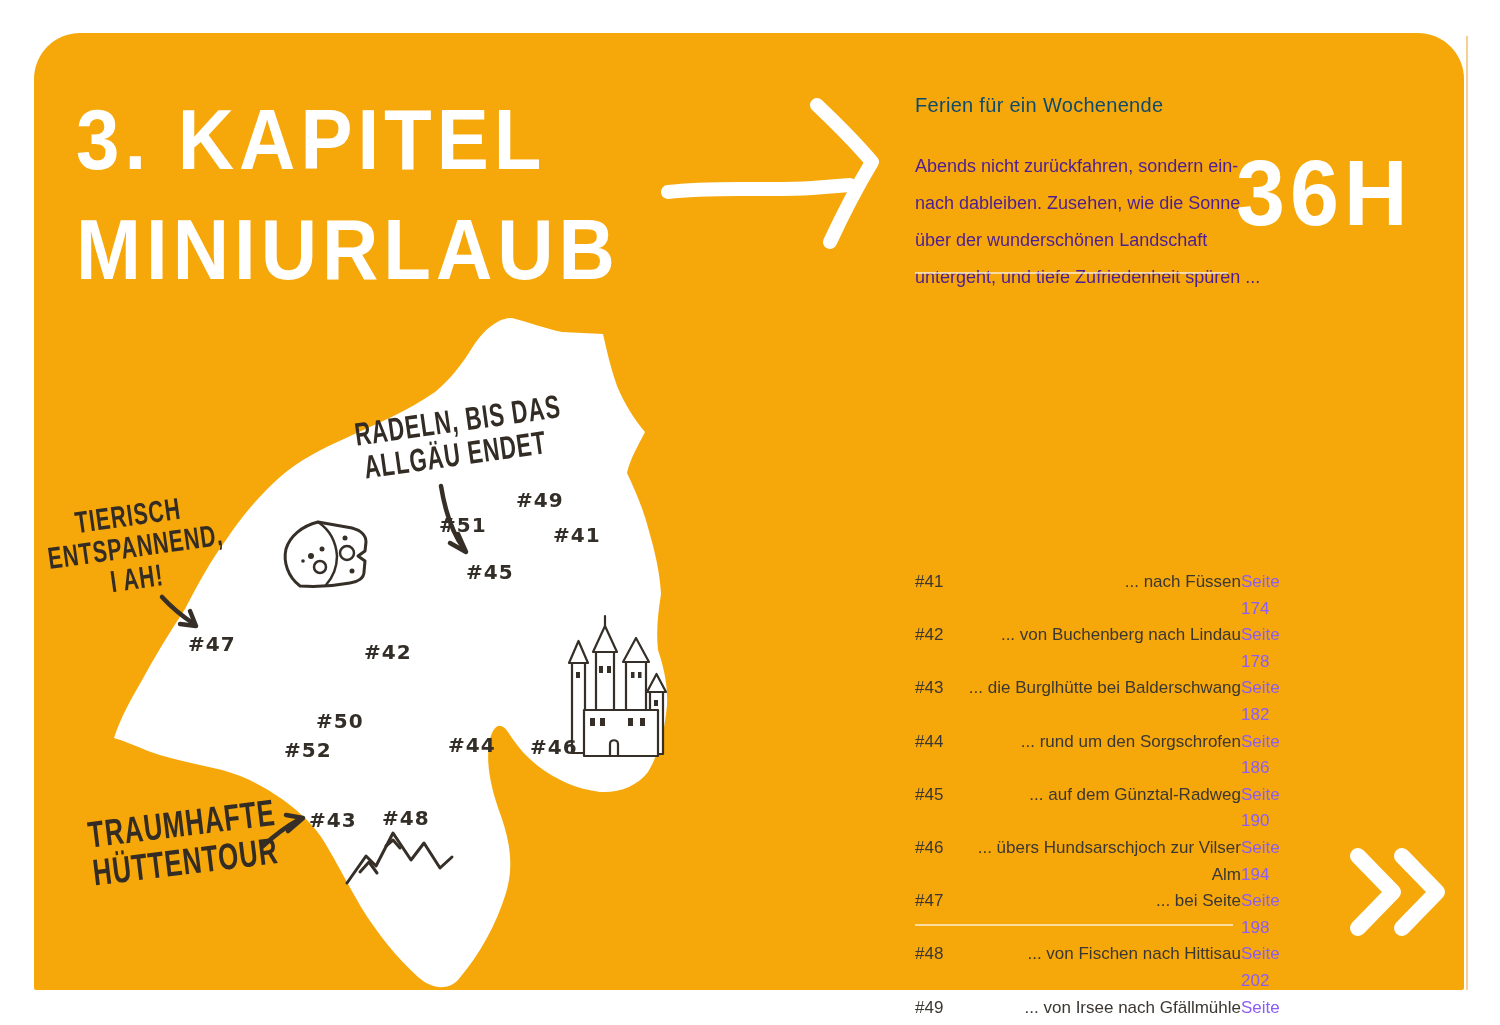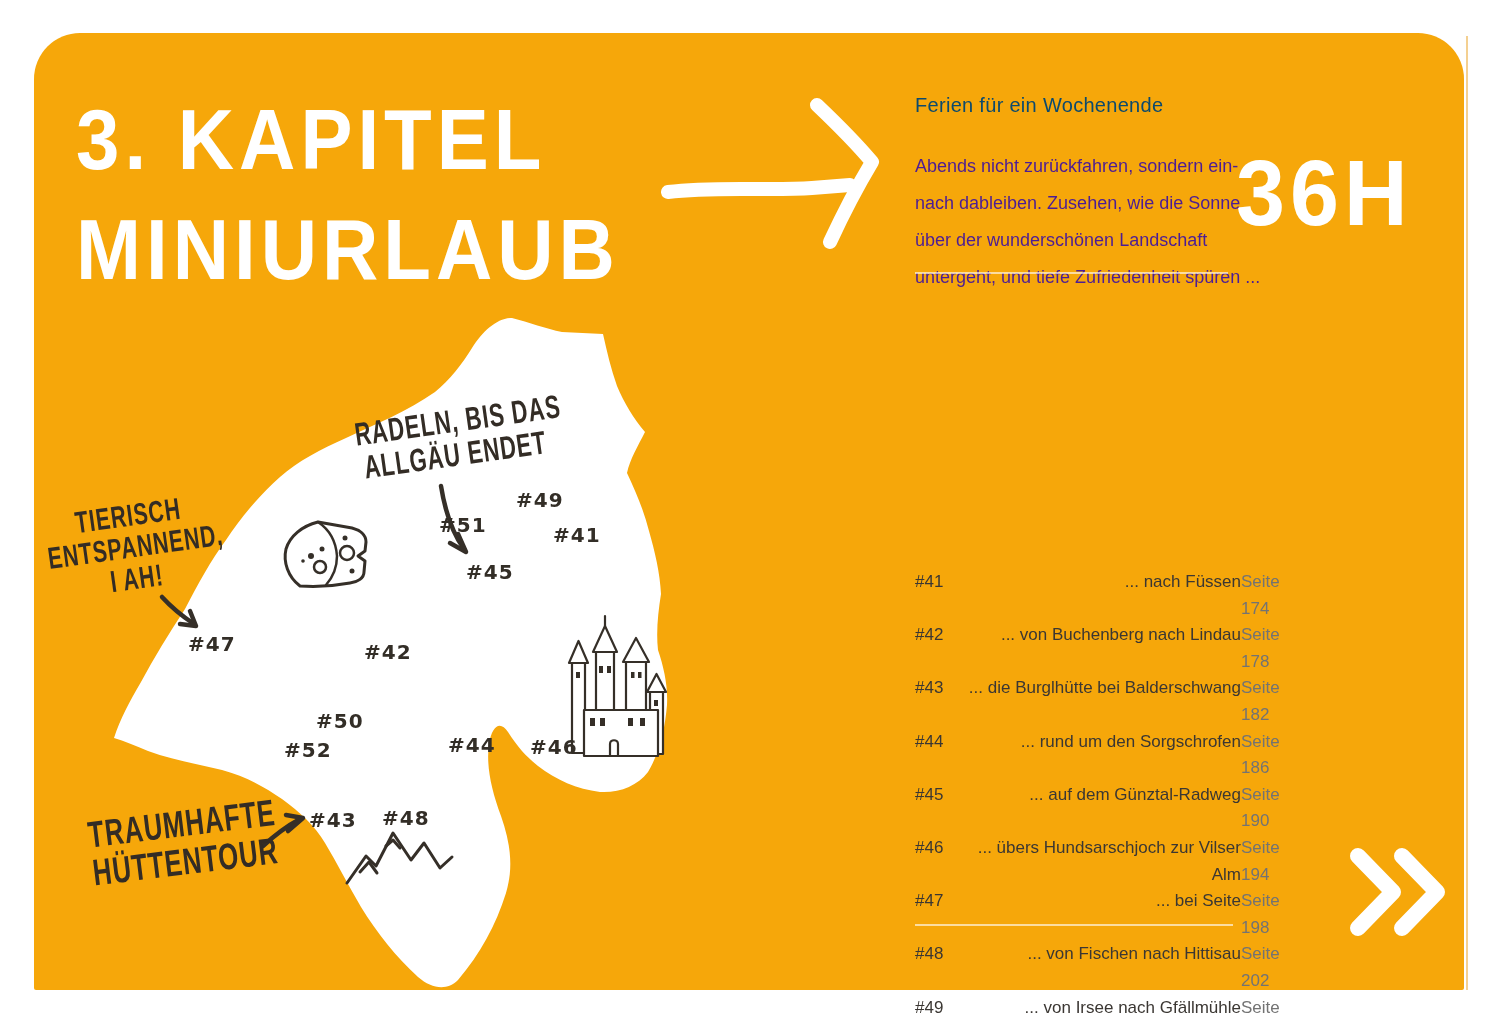--- a/index.html
+++ b/index.html
@@ -31,21 +31,21 @@
 
   .kicker{left:915px;top:94px;color:#0c4a6e;font-size:20px;letter-spacing:.3px;}
   .intro{left:915px;top:148px;color:#4c1d95;font-size:18px;line-height:37px;}
   .intro span{display:block;}
   .divider{height:2px;background:rgba(255,255,255,.62);}
 
   .toc{left:915px;top:569px;width:390px;font-size:17px;line-height:26.6px;color:#3B3733;}
   .toc .row{display:flex;}
   .toc .num{width:46px;}
   .toc .title{flex:1;text-align:right;}
-  .toc .page{width:64px;color:#737373;}
+  .toc .page{width:64px;color:#8b5cf6;}
 
   .marker{
     position:absolute;font-family:"DejaVu Sans","Liberation Sans",sans-serif;
     font-weight:700;font-size:20px;letter-spacing:1px;color:#332E27;
   }
 
   .hand{
     position:absolute;color:#332C25;font-weight:700;text-align:center;
     line-height:1.04;letter-spacing:1px;white-space:nowrap;
   }

